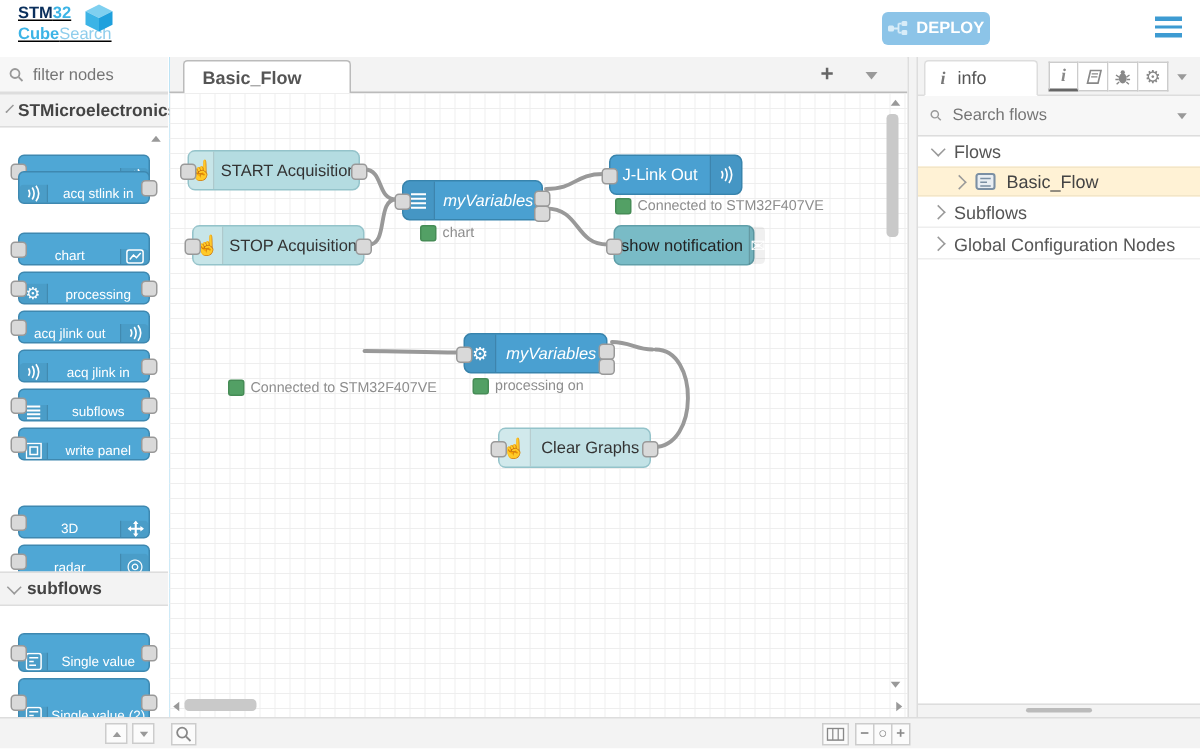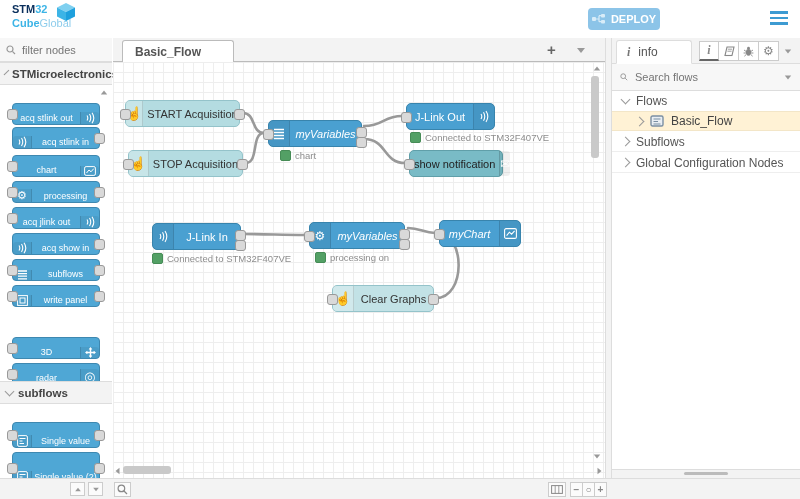--- a/index.html
+++ b/index.html
@@ -60,23 +60,23 @@
   #footer{left:0;top:478px;width:800px;height:21px;background:#f3f3f3;border-top:1px solid #ddd;box-sizing:border-box;}
   .fbtn{position:absolute;top:3px;height:14px;border:1px solid #ccc;background:#fbfbfb;color:#888;font-size:10px;line-height:12px;text-align:center;box-sizing:border-box;display:flex;align-items:center;justify-content:center;}
   
   .thumb{position:absolute;background:#c9c9c9;border-radius:3px;}
   input{outline:none;}
 </style>
 </head>
 <body>
 
 <div id="header" class="abs">
-  <div class="abs" style="left:12px;top:4px;">
+  <div class="abs" style="left:12px;top:4px;text-decoration:underline;">
     <div class="logo-line"><span style="color:#0a2f5c">STM</span><span style="color:#3cb4e6">32</span></div>
-    <div class="logo-line" style="margin-top:3px"><span style="color:#3cb4e6">Cube</span><span style="color:#8ecdec;font-weight:normal">Global</span></div>
+    <div class="logo-line" style="margin-top:3px"><span style="color:#3cb4e6">Cube</span><span style="color:#8ecdec;font-weight:normal">Search</span></div>
   </div>
   <svg class="abs" style="left:56px;top:2px" width="20" height="20" viewBox="0 0 20 20">
     <polygon points="10,1 19,5.5 10,10 1,5.5" fill="#7fd0f0"></polygon>
     <polygon points="1,5.5 10,10 10,19 1,14.5" fill="#3cb4e6"></polygon>
     <polygon points="19,5.5 10,10 10,19 19,14.5" fill="#1ea0dd"></polygon>
   </svg>
 
   <div class="btn abs" style="left:588px;top:8px;width:72px;height:22px;background:#8cc4e8;">
     <svg width="13" height="10" viewBox="0 0 13 10">
       <rect x="0" y="3" width="4" height="4" rx="1" fill="#d8ecf8"></rect>
@@ -110,21 +110,21 @@
 
   <div class="pnode blue" style="top:53px">
     <span class="pnode-label">acq stlink out</span>
     <span class="icnbox r">
         <svg width="10" height="12" viewBox="0 0 10 12">
           <path d="M2 3.5 Q3.6 6 2 8.5 M4.5 2 Q7 6 4.5 10 M7 0.8 Q10.6 6 7 11.2" stroke="#fff" stroke-width="1.1" fill="none"></path>
         </svg>
       </span>
     <span class="port pl"></span>
   </div>
-  <div class="pnode blue" style="top:77px">
+  <div class="pnode blue" style="top:64px">
     <span class="icnbox l">
         <svg width="10" height="12" viewBox="0 0 10 12">
           <path d="M2 3.5 Q3.6 6 2 8.5 M4.5 2 Q7 6 4.5 10 M7 0.8 Q10.6 6 7 11.2" stroke="#fff" stroke-width="1.1" fill="none"></path>
         </svg>
       </span>
     <span class="pnode-label">acq stlink in</span>
     <span class="port pr"></span>
   </div>
   <div class="pnode blue" style="top:105px">
     <span class="pnode-label">chart</span>
@@ -152,21 +152,21 @@
         </svg>
       </span>
     <span class="port pl"></span>
   </div>
   <div class="pnode blue" style="top:183px">
     <span class="icnbox l">
         <svg width="10" height="12" viewBox="0 0 10 12">
           <path d="M2 3.5 Q3.6 6 2 8.5 M4.5 2 Q7 6 4.5 10 M7 0.8 Q10.6 6 7 11.2" stroke="#fff" stroke-width="1.1" fill="none"></path>
         </svg>
       </span>
-    <span class="pnode-label">acq show in</span>
+    <span class="pnode-label">acq jlink in</span>
     <span class="port pr"></span>
   </div>
   <div class="pnode blue" style="top:209px">
     <span class="icnbox l">
         <svg width="9" height="10" viewBox="0 0 9 10">
           <path d="M0 1 H9 M0 3.6 H9 M0 6.2 H9 M0 8.8 H9" stroke="#fff" stroke-width="1.3"></path>
         </svg>
       </span>
     <span class="pnode-label">subflows</span>
     <span class="port pl"></span>
@@ -305,59 +305,39 @@
   </div>
 
   <div class="cnode notify abs" style="left:296px;top:88px;width:92px">
     <span class="clabel">show notification</span>
     <span class="icnbox r" style="color:#fff;font-size:12px">
         <span>✉</span>
       </span>
     <span class="port pl"></span>
   </div>
 
-  <div class="cnode blue abs" style="left:39px;top:161px;width:87px">
-    <span class="icnbox l">
-        <svg width="10" height="13" viewBox="0 0 10 13">
-          <path d="M2 4 Q3.6 6.5 2 9 M4.5 2.3 Q7 6.5 4.5 10.7 M7 1 Q10.6 6.5 7 12" stroke="#fff" stroke-width="1.1" fill="none"></path>
-        </svg>
-      </span>
-    <span class="clabel">J-Link In</span>
-    <span class="port pr o1"></span>
-    <span class="port pr o2"></span>
-  </div>
   <div class="status abs" style="left:39px;top:191px">
     <span class="stdot"></span>
     <span>Connected to STM32F407VE</span>
   </div>
 
   <div class="cnode blue abs" style="left:196px;top:160px;width:94px">
     <span class="icnbox l" style="font-size:12px;color:#fff">
         <span>⚙</span>
       </span>
     <span class="clabel ital">myVariables</span>
     <span class="port pl"></span>
     <span class="port pr o1"></span>
     <span class="port pr o2"></span>
   </div>
   <div class="status abs" style="left:202px;top:190px">
     <span class="stdot"></span>
     <span>processing on</span>
   </div>
 
-  <div class="cnode blue abs" style="left:326px;top:158px;width:80px">
-    <span class="clabel ital">myChart</span>
-    <span class="icnbox r">
-        <svg width="13" height="11" viewBox="0 0 13 11">
-          <rect x="0.6" y="0.6" width="11.8" height="9.8" rx="1.5" stroke="#fff" stroke-width="1.1" fill="none"></rect>
-          <polyline points="2.6,7.6 5.4,4.2 7.6,6.2 10.6,2.8" stroke="#fff" stroke-width="1.1" fill="none"></polyline>
-        </svg>
-      </span>
-    <span class="port pl"></span>
-  </div>
 
   <div class="cnode inject abs" style="left:219px;top:223px;width:100px;background:#c2e2e6">
     <span class="icnbox l" style="font-size:13px">
         <span>☝</span>
       </span>
     <span class="clabel">Clear Graphs</span>
     <span class="port pl"></span>
     <span class="port pr"></span>
   </div>
 

